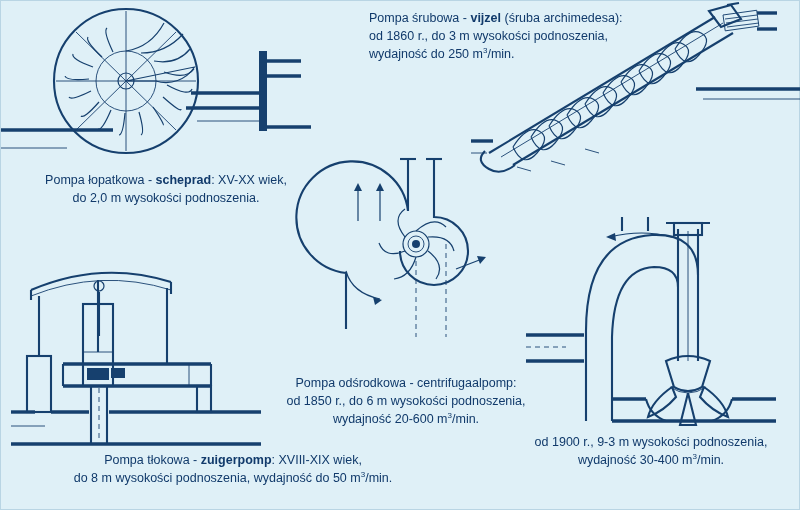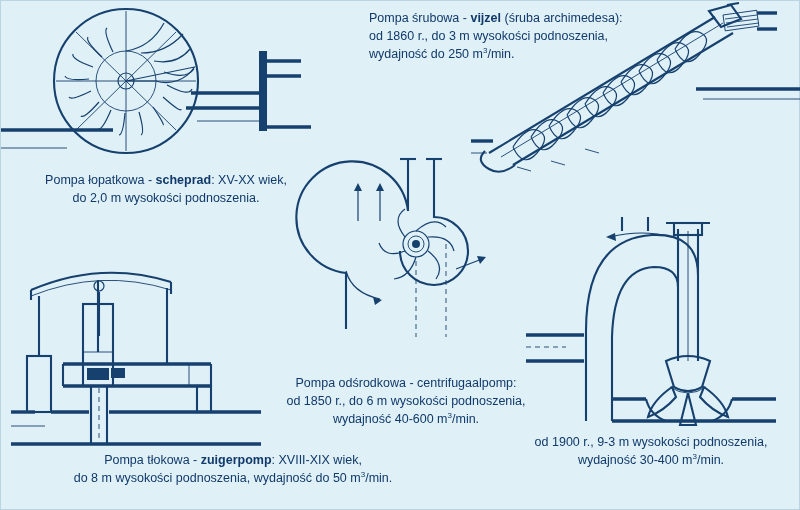--- a/index.html
+++ b/index.html
@@ -214,21 +214,21 @@
       </g>
 
       <line x1="100" y1="110" x2="100" y2="186" class="dash"></line>
       <line x1="130" y1="93" x2="130" y2="186" class="dash"></line>
     </svg>
   </div>
 
   <div class="cap" style="left:250px; top:348px; width:310px;margin-top:25px;">
     <span class="ln">Pompa odśrodkowa - centrifugaalpomp:</span>
     <span class="ln">od 1850 r., do 6 m wysokości podnoszenia,</span>
-    <span class="ln"><span>wydajność 40-600 m</span><sup>3</sup><span>/min.</span></span>
+    <span class="ln"><span>wydajność 20-600 m</span><sup>3</sup><span>/min.</span></span>
   </div>
 
   <div class="fig" style="left:10px; top:255px;">
     <svg width="250" height="195" viewBox="0 0 250 195">
 
       <path d="M 20 34 q 70 -30 140 -8" class="st-med"></path>
       <path d="M 20 40 q 70 -28 140 -6" class="st-thin"></path>
       <line x1="20" y1="34" x2="20" y2="44" class="st-med"></line>
       <line x1="160" y1="26" x2="160" y2="38" class="st-med"></line>
 

